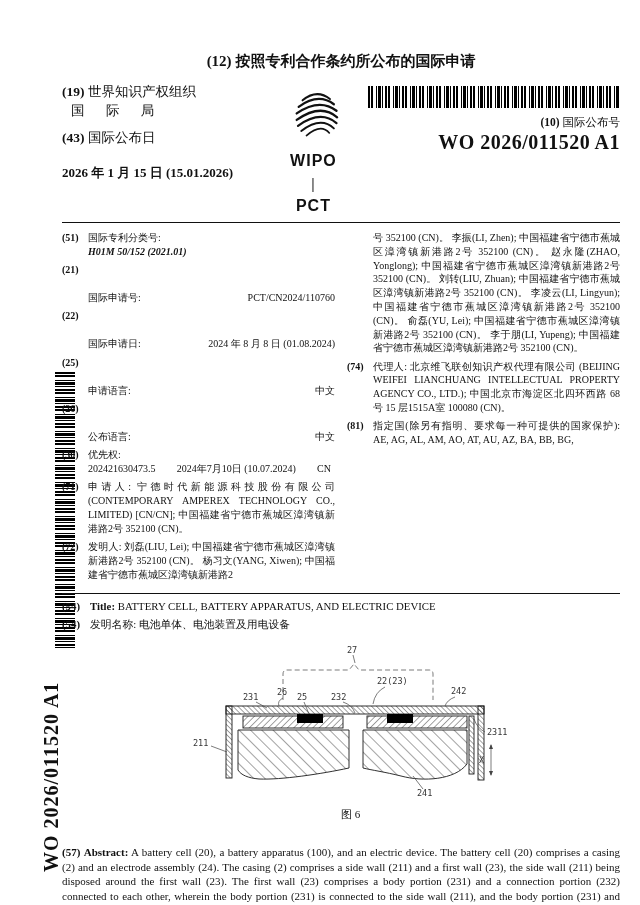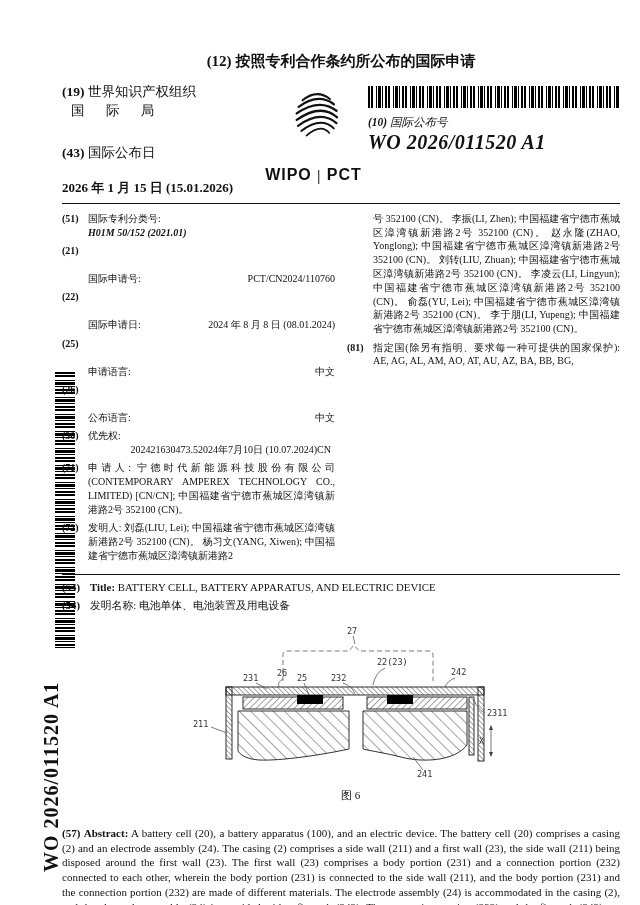--- a/index.html
+++ b/index.html
@@ -5,46 +5,46 @@
   html,body{margin:0;padding:0;background:#fff;}
   .page{position:relative;width:640px;height:905px;background:#fff;overflow:hidden;
         font-family:"Liberation Serif",serif;color:#111;}
   .content{position:absolute;left:62px;top:0;width:558px;}
 
   .line12{margin-top:52px;text-align:center;font-weight:bold;font-size:15px;}
 
   .header-row{display:flex;justify-content:space-between;align-items:flex-start;margin-top:13px;}
   .header-left{width:202px;text-align:left;font-size:13.5px;line-height:1.25;}
   .org-sub{letter-spacing:9px;margin-top:2px;text-indent:9px;}
-  .pubdate-label{margin-top:25px;}
+  .pubdate-label{margin-top:10px;}
   .pubdate-value{font-weight:bold;font-size:13px;margin-top:18px;}
   .fnum-inline{font-weight:bold;}
 
   .header-logo{width:112px;text-align:center;padding-top:2px;}
   .logo-text{font-family:"Liberation Sans",sans-serif;font-weight:bold;font-size:16px;
-             letter-spacing:1px;display:flex;align-items:center;justify-content:center;gap:5px;margin-top:16px;}
+             letter-spacing:1px;display:flex;align-items:center;justify-content:center;gap:5px;margin-top:2px;flex-direction:column;}
   .logo-sep{font-weight:normal;color:#444;font-size:15px;}
 
-  .header-right{width:256px;text-align:left;font-style:italic;}
+  .header-right{width:256px;text-align:right;}
   .barcode-h{height:22px;width:252px;margin:2px auto 0;
     background:repeating-linear-gradient(90deg,#000 0 2px,#fff 2px 3px,#000 3px 5px,#fff 5px 8px,
       #000 8px 9px,#fff 9px 10px,#000 10px 13px,#fff 13px 14px,#000 14px 15px,#fff 15px 17px);}
   .pubnum-label{font-size:11.5px;margin-top:7px;}
   .pubnum-value{font-weight:bold;font-size:20px;margin-top:1px;letter-spacing:.5px;}
 
   .rule{border:none;border-top:1.7px solid #111;margin:7px 0 0;}
 
   .columns{display:flex;gap:12px;margin-top:8px;min-height:248px;font-size:10px;line-height:1.38;}
   .col{width:273px;}
   .field{display:flex;margin-bottom:4.5px;}
   .fnum{flex:0 0 26px;font-weight:bold;}
   .fbody{flex:1;min-width:0;}
   .frow{display:flex;justify-content:space-between;margin-top:28px;}
   .ipc-value{font-weight:bold;font-style:italic;}
-  .prio-row{display:flex;justify-content:flex-end;padding-right:4px;}
+  .prio-row{display:flex;justify-content:space-between;padding-right:4px;}
   .ftext{text-align:justify;}
 
   .title-line{display:flex;margin-top:6px;font-size:10.8px;}
   .title-line .fnum{flex:0 0 28px;}
   .tlabel{font-weight:bold;}
 
   .figure-wrap{width:360px;margin:8px auto 0;}
   .fig-label{font-family:"DejaVu Sans Mono",monospace;font-size:8.5px;fill:#333;}
   .fig-caption{font-family:"Liberation Serif",serif;font-size:11px;fill:#111;}
 
@@ -138,21 +138,21 @@
             <span>PCT/CN2024/110760</span>
           </div>
             </div>
         </div>
 
         <div class="field">
           <span class="fnum">(22)</span>
           <div class="fbody">
               <div class="frow">
             <span>国际申请日:</span>
-            <span>2024 年 8 月 8 日 (08.01.2024)</span>
+            <span>2024 年 8 月 8 日 (01.08.2024)</span>
           </div>
             </div>
         </div>
 
         <div class="field">
           <span class="fnum">(25)</span>
           <div class="fbody">
               <div class="frow">
             <span>申请语言:</span>
             <span>中文</span>
@@ -192,20 +192,24 @@
           <div class="fbody ftext">发明人: 刘磊(LIU, Lei); 中国福建省宁德市蕉城区漳湾镇新港路2号 352100 (CN)。 杨习文(YANG, Xiwen); 中国福建省宁德市蕉城区漳湾镇新港路2</div>
         </div>
       </div>
 
       <div class="col">
         <div class="field">
           <span class="fnum"></span>
           <div class="fbody ftext">号 352100 (CN)。 李振(LI, Zhen); 中国福建省宁德市蕉城区漳湾镇新港路2号 352100 (CN)。 赵永隆(ZHAO, Yonglong); 中国福建省宁德市蕉城区漳湾镇新港路2号 352100 (CN)。 刘转(LIU, Zhuan); 中国福建省宁德市蕉城区漳湾镇新港路2号 352100 (CN)。 李凌云(LI, Lingyun); 中国福建省宁德市蕉城区漳湾镇新港路2号 352100 (CN)。 俞磊(YU, Lei); 中国福建省宁德市蕉城区漳湾镇新港路2号 352100 (CN)。 李于朋(LI, Yupeng); 中国福建省宁德市蕉城区漳湾镇新港路2号 352100 (CN)。</div>
         </div>
 
+        <div class="field">
+          <span class="fnum">(74)</span>
+          <div class="fbody ftext">代理人: 北京维飞联创知识产权代理有限公司 (BEIJING WEIFEI LIANCHUANG INTELLECTUAL PROPERTY AGENCY CO., LTD.); 中国北京市海淀区北四环西路 68 号 15 层1515A室 100080 (CN)。</div>
+        </div>
 
         <div class="field">
           <span class="fnum">(81)</span>
           <div class="fbody ftext">指定国(除另有指明、要求每一种可提供的国家保护): AE, AG, AL, AM, AO, AT, AU, AZ, BA, BB, BG,</div>
         </div>
       </div>
     </div>
 
     <hr class="rule">
 

